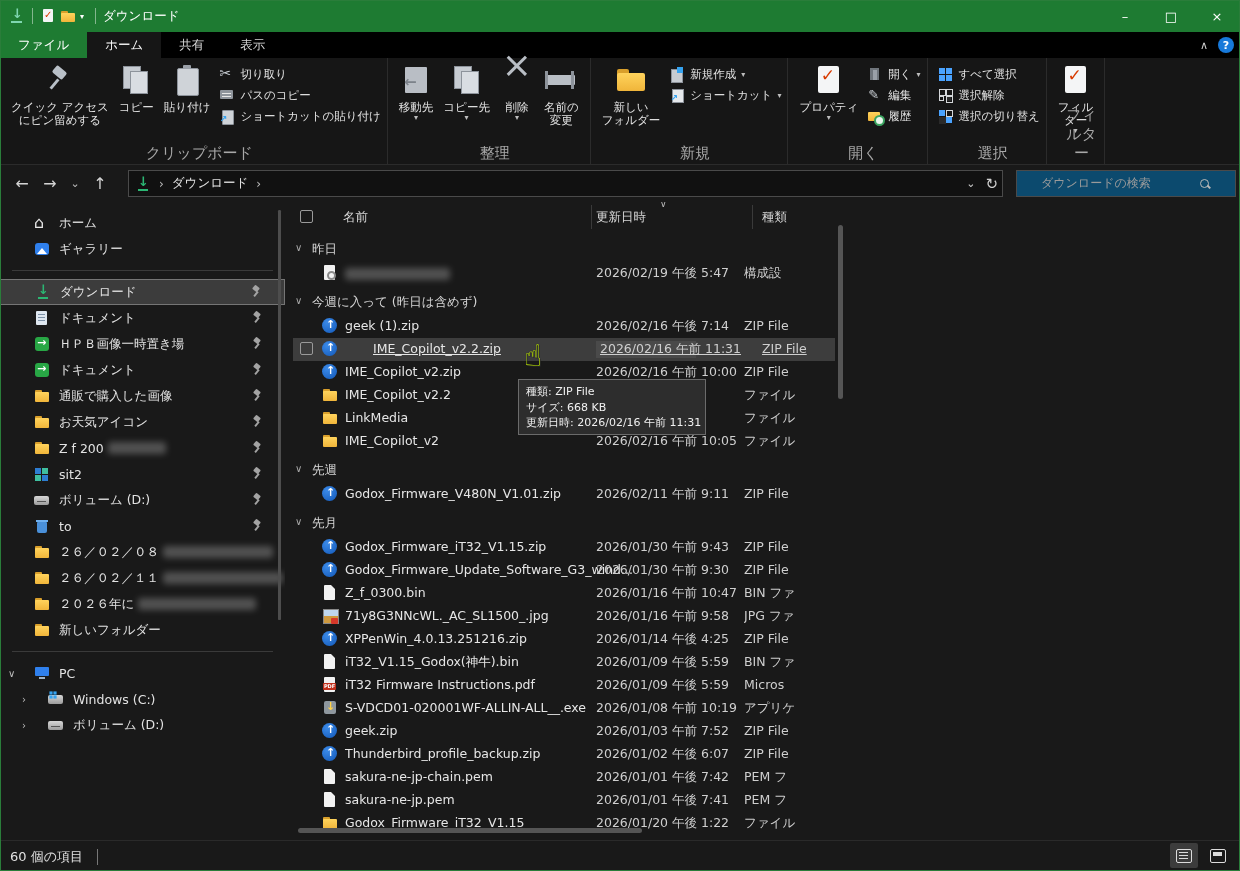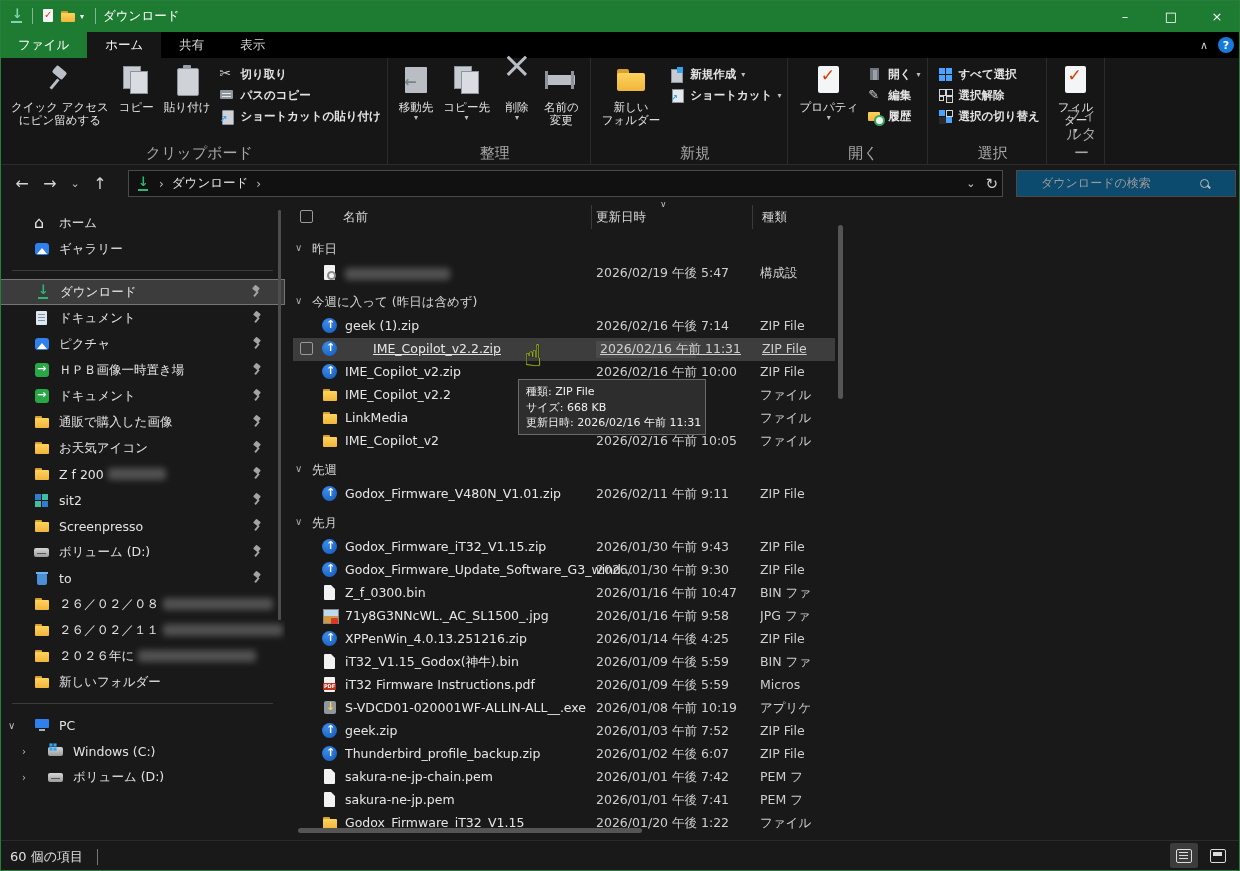--- a/index.html
+++ b/index.html
@@ -24,21 +24,21 @@
   .help-dot { width:16px; height:16px; border-radius:50%; background:#1779da; color:#fff; font-size:11px; font-weight:bold; display:flex; align-items:center; justify-content:center; }
 
   
   .ribbon { position:absolute; left:0; top:58px; width:1240px; height:107px; background:#161616; border-bottom:1px solid #2b2b2b; display:flex; }
   .rgroup { position:relative; border-right:1px solid #2b2b2b; padding:2px 6px 16px 6px; display:flex; align-items:flex-start; }
   .glabel { position:absolute; bottom:1px; left:12px; right:0; text-align:center; font-size:15px; color:#a8a8a8; }
   .rbig { display:flex; flex-direction:column; align-items:center; padding:4px 5px; min-width:44px; color:#e4e4e4; font-size:11.5px; text-align:center; line-height:13px; }
   .rbig .ric { margin-bottom:5px; }
   .caret { font-size:8px; color:#bdbdbd; line-height:7px; }
   .smallcol { display:flex; flex-direction:column; justify-content:flex-start; gap:5px; padding-top:6px; margin-left:4px; }
-  .rsmall { display:flex; align-items:center; gap:5px; color:#e4e4e4; font-size:11.5px; white-space:nowrap;font-weight:bold; }
+  .rsmall { display:flex; align-items:center; gap:5px; color:#e4e4e4; font-size:11.5px; white-space:nowrap; }
 
   
   .ric { position:relative; display:inline-block; }
   .ric-b { width:32px; height:32px; }
   .ric-s { width:16px; height:16px; flex:none; }
   .ri-pin::before { content:""; position:absolute; left:9px; top:4px; width:13px; height:9px; background:#b9c0c8; border-radius:2px; transform:rotate(40deg); }
   .ri-pin::after { content:""; position:absolute; left:9px; top:14px; width:3px; height:12px; background:#b9c0c8; transform:rotate(40deg); }
   .ri-copy::before,.ri-copyto::before { content:""; position:absolute; left:3px; top:2px; width:16px; height:21px; background:#c7ccd2; border:1px solid #8d939b; }
   .ri-copy::after,.ri-copyto::after { content:""; position:absolute; left:10px; top:7px; width:16px; height:21px; background:#d9dde2; border:1px solid #8d939b; }
   .ri-copyto .ov { position:absolute; left:-2px; top:16px; color:#9aa0a8; font-size:14px; font-weight:bold; z-index:2; }
@@ -165,21 +165,21 @@
   .frow.hovered .fdate { background:#4a4a4a; }
   .frow .rcb { position:absolute; left:7px; top:4px; }
   .frow.hovered .rcb { left:7px; }
   .frow .ficon { position:absolute; left:37px; top:3px; }
   .frow.hovered .ficon { left:29px; }
   .fname { position:absolute; left:60px; top:3px; white-space:nowrap; }
   .frow.hovered .fname { left:52px;margin-left:28px; }
   .fdate { position:absolute; left:311px; top:3px; width:100px; color:#cfcfcf; white-space:nowrap; }
   .frow.hovered .fdate { left:303px; padding:0 4px; }
   .fdate.partial { text-align:right; width:106px; }
-  .ftype { position:absolute; left:475px; top:3px; color:#cfcfcf; white-space:nowrap; overflow:hidden; max-width:72px; }
+  .ftype { position:absolute; left:459px; top:3px; color:#cfcfcf; white-space:nowrap; overflow:hidden; max-width:72px; }
   .frow.hovered .ftype { left:469px; }
   .blurbox { display:inline-block; height:12px; background:#8a8a8a; opacity:.5; filter:blur(3px); border-radius:3px; vertical-align:middle; }
   .vscroll { position:absolute; right:2px; top:23px; width:5px; height:174px; background:#555; border-radius:3px; z-index:5; }
   .hscroll { position:absolute; left:13px; bottom:7px; width:344px; height:5px; background:#555; border-radius:3px; z-index:5; }
 
   
   .preview { position:relative; flex:1; height:638px; }
   .preview .emptymsg { position:absolute; left:0; right:0; top:318px; text-align:center; color:#c9c9c9; font-size:12.5px; }
 
   
@@ -407,25 +407,20 @@
           <span class="icn i-download"></span>
           <span class="lbl">ダウンロード</span>
           <span class="pinwrap"><span class="pin"></span></span>
         </div>
         <div class="srow">
           <span class="icn i-docs"></span>
           <span class="lbl">ドキュメント</span>
           <span class="pinwrap"><span class="pin"></span></span>
         </div>
         <div class="srow">
-          <span class="icn i-pictures"></span>
-          <span class="lbl">ピクチャ</span>
-          <span class="pinwrap"><span class="pin"></span></span>
-        </div>
-        <div class="srow">
           <span class="icn i-shortcut"></span>
           <span class="lbl">ＨＰＢ画像一時置き場</span>
           <span class="pinwrap"><span class="pin"></span></span>
         </div>
         <div class="srow">
           <span class="icn i-shortcut"></span>
           <span class="lbl">ドキュメント</span>
           <span class="pinwrap"><span class="pin"></span></span>
         </div>
         <div class="srow">
@@ -440,25 +435,20 @@
         </div>
         <div class="srow">
           <span class="icn i-folder"></span>
           <span class="lbl">Z f 200</span>
           <span class="blurbox" style="width: 58px; margin-left: 4px;"></span>
           <span class="pinwrap"><span class="pin"></span></span>
         </div>
         <div class="srow">
           <span class="icn i-app"></span>
           <span class="lbl">sit2</span>
-          <span class="pinwrap"><span class="pin"></span></span>
-        </div>
-        <div class="srow">
-          <span class="icn i-folder"></span>
-          <span class="lbl">Screenpresso</span>
           <span class="pinwrap"><span class="pin"></span></span>
         </div>
         <div class="srow">
           <span class="icn i-drive"></span>
           <span class="lbl">ボリューム (D:)</span>
           <span class="pinwrap"><span class="pin"></span></span>
         </div>
         <div class="srow">
           <span class="icn i-bin"></span>
           <span class="lbl">to</span>

